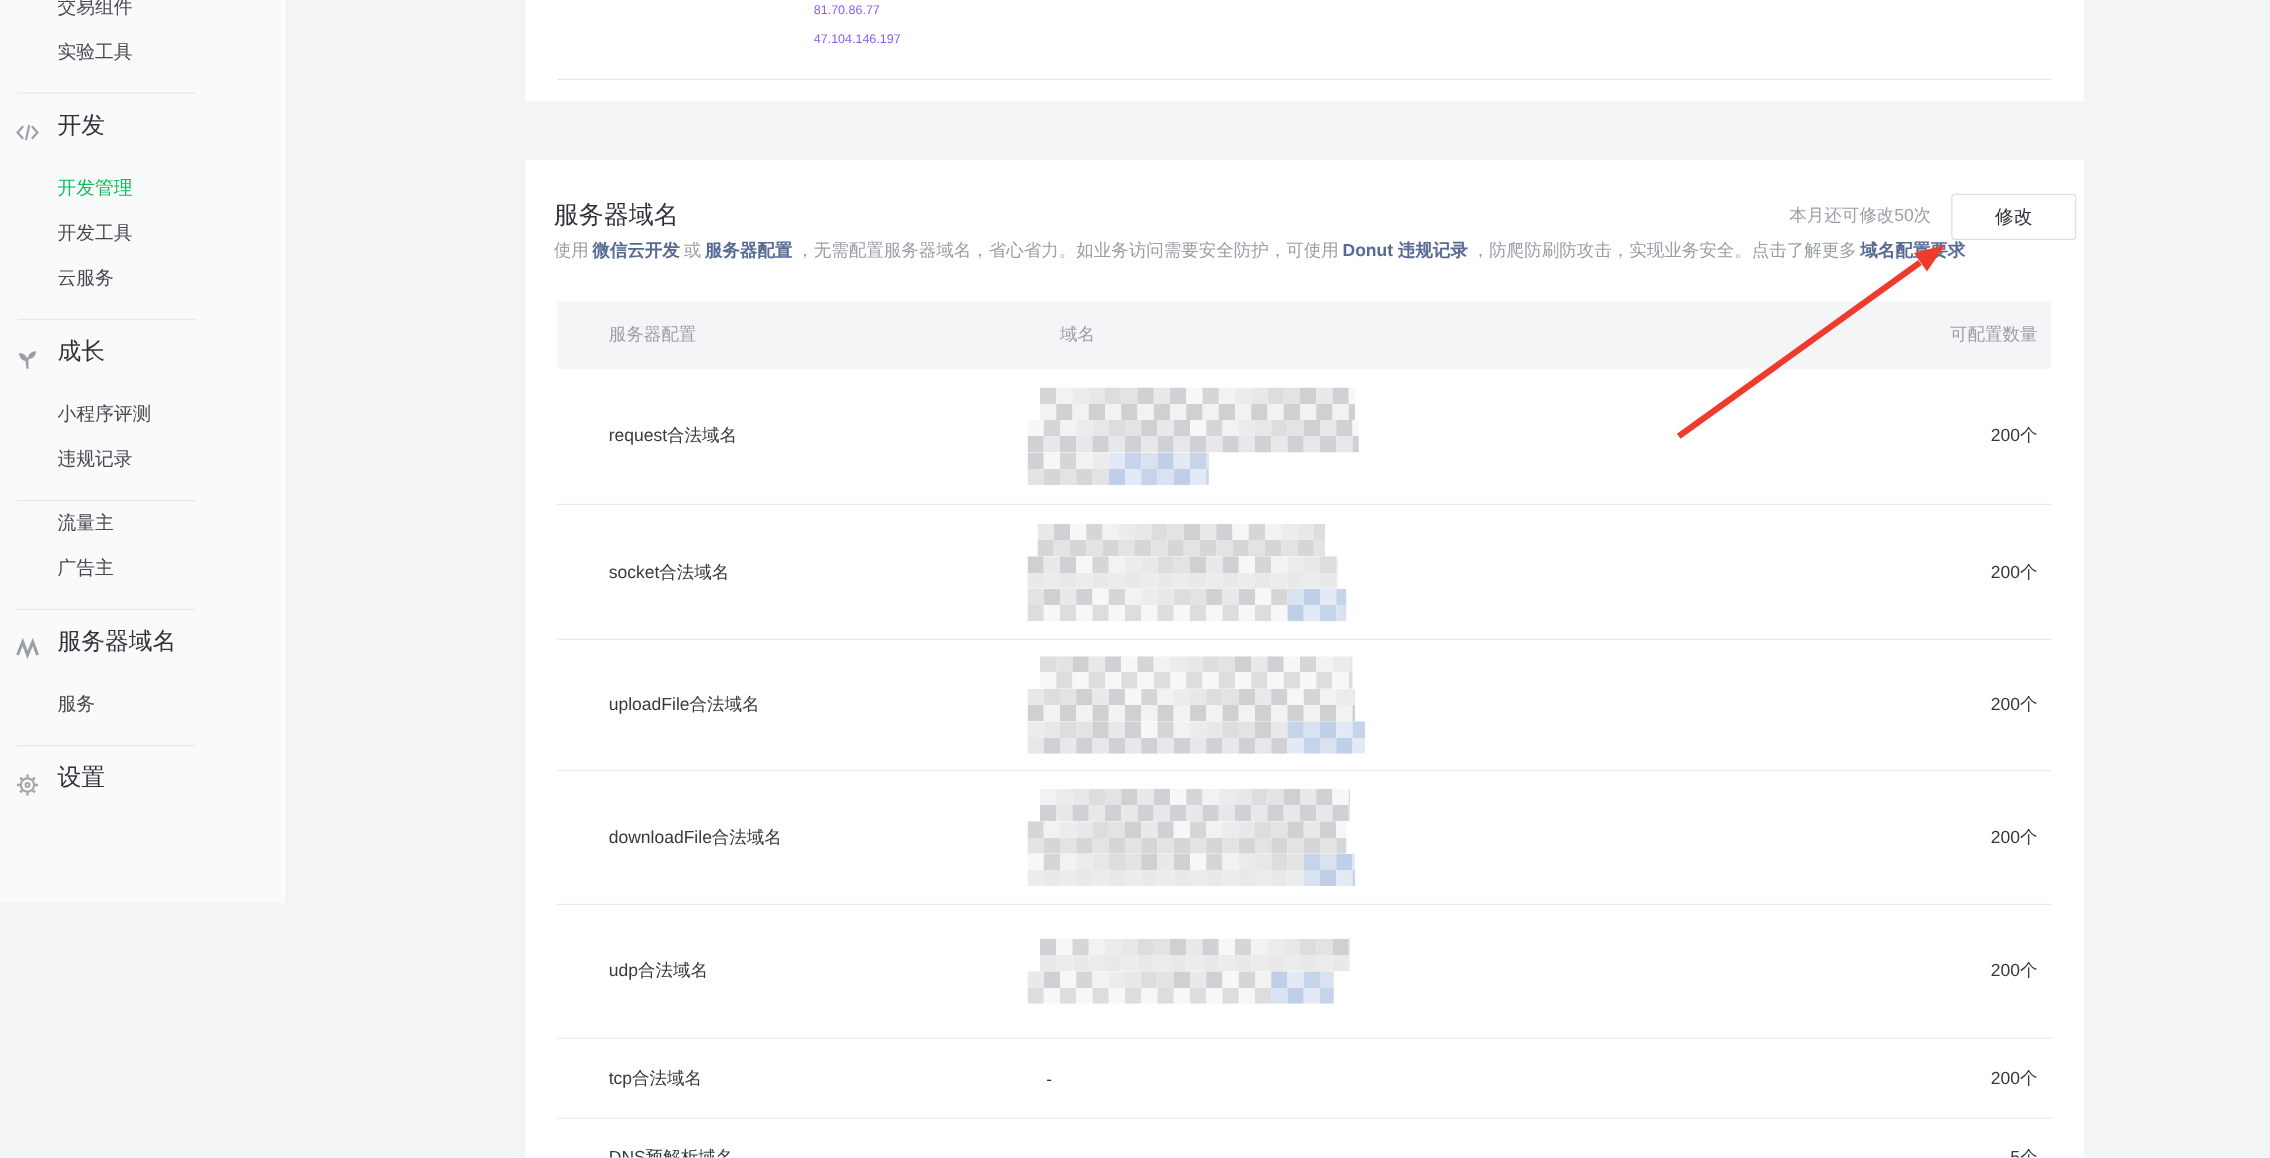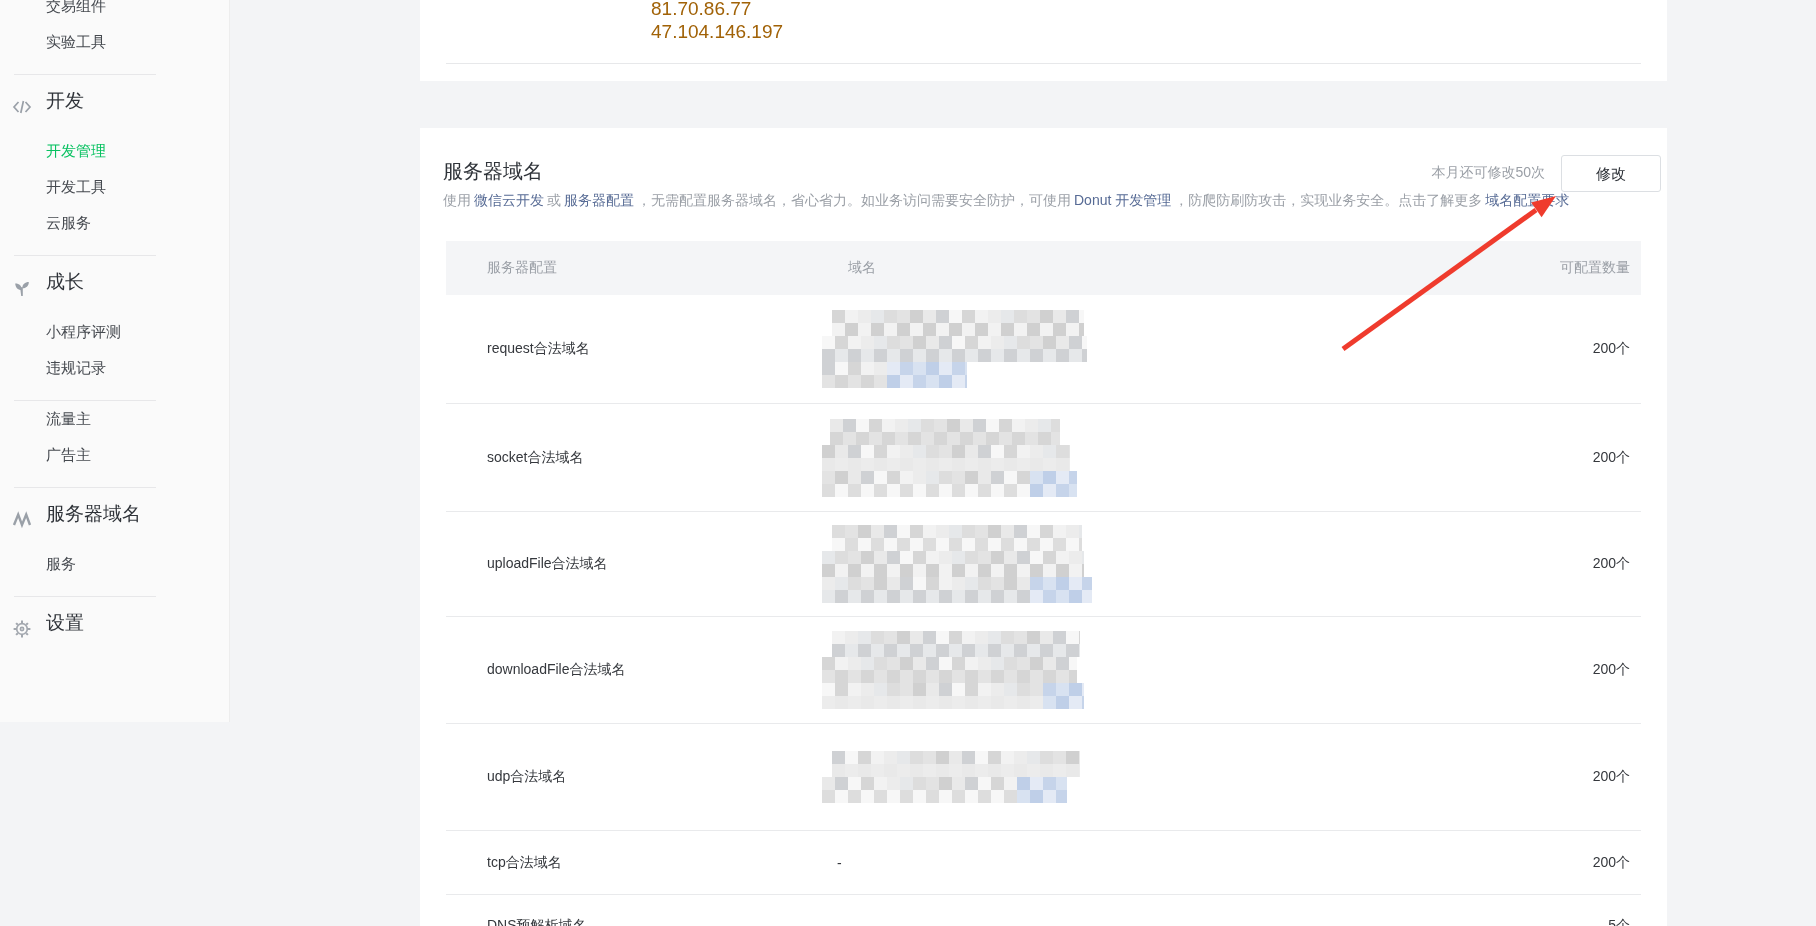--- a/index.html
+++ b/index.html
@@ -23,35 +23,35 @@
   .side-divider{height:1px;background:#e7e7e9;margin:14px 0 0 14px;width:142px;}
   .side-section{
     height:40px;line-height:40px;margin-top:6px;padding-left:46px;
     font-size:19px;color:#2f3339;position:relative;cursor:pointer;white-space:nowrap;
   }
   .side-section + .side-sub{margin-top:12px;}
   .side-section .sicon{position:absolute;left:12px;top:10px;width:20px;height:20px;}
   
   .card{position:absolute;background:#ffffff;}
   .card-top{left:420px;top:-44px;width:1247px;height:125px;}
-  .ip-line{position:absolute;left:231px;font-size:19px;color:#a16207;line-height:18px;}
+  .ip-line{position:absolute;left:231px;font-size:10px;color:#8b5cf6;line-height:18px;}
   .ip-line.l1{top:44px;}
   .ip-line.l2{top:67px;}
   .card-top .hr{position:absolute;left:26px;right:26px;top:107px;height:1px;background:#e7e8ea;}
 
   .card-main{left:420px;top:128px;width:1247px;height:830px;}
   .sd-title{position:absolute;left:23px;top:30px;font-size:20px;color:#2f3339;}
   .sd-quota-note{position:absolute;right:122px;top:36px;font-size:14px;color:#9a9fa6;}
   .btn-modify{
     position:absolute;right:6px;top:27px;width:100px;height:37px;box-sizing:border-box;
     background:#fff;border:1px solid #dcdfe3;border-radius:3px;
     font-size:15px;color:#2e3238;text-align:center;line-height:35px;cursor:pointer;
   }
   .sd-desc{position:absolute;left:23px;top:64px;font-size:14px;color:#9a9fa6;white-space:nowrap;}
-  .sd-desc .lnk{color:#576b95;cursor:pointer;margin:16px 3px;}
+  .sd-desc .lnk{color:#576b95;cursor:pointer;margin:16px 3px;font-weight:bold;}
   
   .dtable{position:absolute;left:26px;right:26px;top:113px;}
   .thead{
     height:54px;background:#f4f5f7;display:flex;align-items:center;
     padding:0 11px 0 41px;font-size:14px;color:#9a9fa6;box-sizing:border-box;
   }
   .trow{
     display:flex;align-items:center;border-bottom:1px solid #e9eaec;
     padding:0 11px 0 41px;font-size:14px;color:#35383d;box-sizing:border-box;
   }
@@ -119,21 +119,21 @@
 <div class="card card-top">
   <div class="ip-line l1">81.70.86.77</div>
   <div class="ip-line l2">47.104.146.197</div>
   <div class="hr"></div>
 </div>
 
 <div class="card card-main">
   <div class="sd-title">服务器域名</div>
   <div class="sd-quota-note">本月还可修改50次</div>
   <div class="btn-modify">修改</div>
-  <div class="sd-desc" id="sd-desc"><span>使用</span><span class="lnk">微信云开发</span><span>或</span><span class="lnk">服务器配置</span><span>，无需配置服务器域名，省心省力。如业务访问需要安全防护，可使用</span><span class="lnk">Donut 开发管理</span><span>，防爬防刷防攻击，实现业务安全。点击了解更多</span><span class="lnk">域名配置要求</span></div>
+  <div class="sd-desc" id="sd-desc"><span>使用</span><span class="lnk">微信云开发</span><span>或</span><span class="lnk">服务器配置</span><span>，无需配置服务器域名，省心省力。如业务访问需要安全防护，可使用</span><span class="lnk">Donut 违规记录</span><span>，防爬防刷防攻击，实现业务安全。点击了解更多</span><span class="lnk">域名配置要求</span></div>
 
   <div class="dtable" id="dtable">
     <div class="thead">
       <div class="col-config">服务器配置</div>
       <div class="col-domain">域名</div>
       <div class="col-quota">可配置数量</div>
     </div>
 
   <div class="trow" style="height: 109px;">
         <div class="col-config">request合法域名</div>

